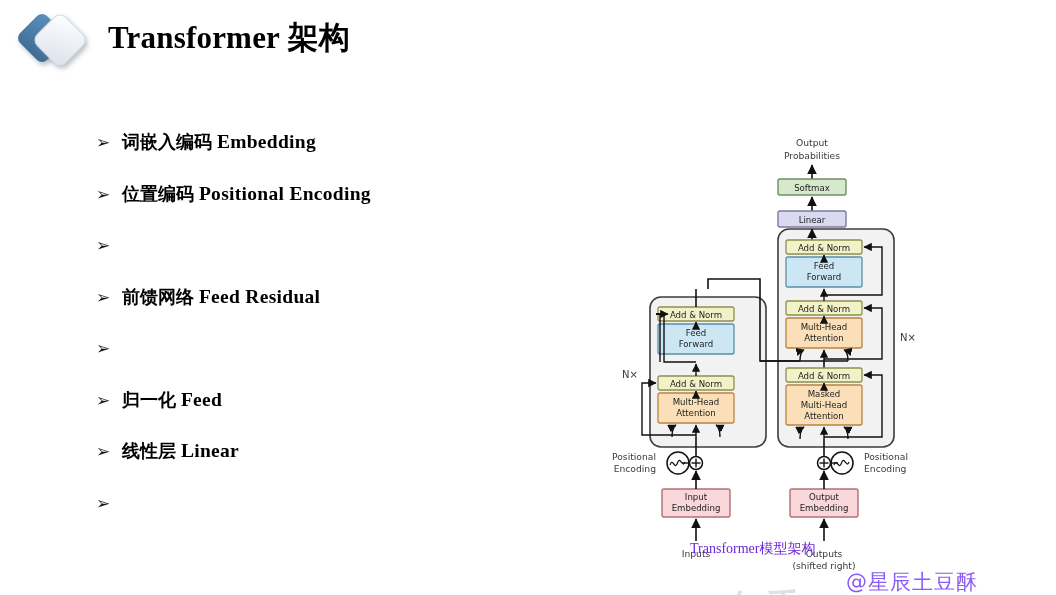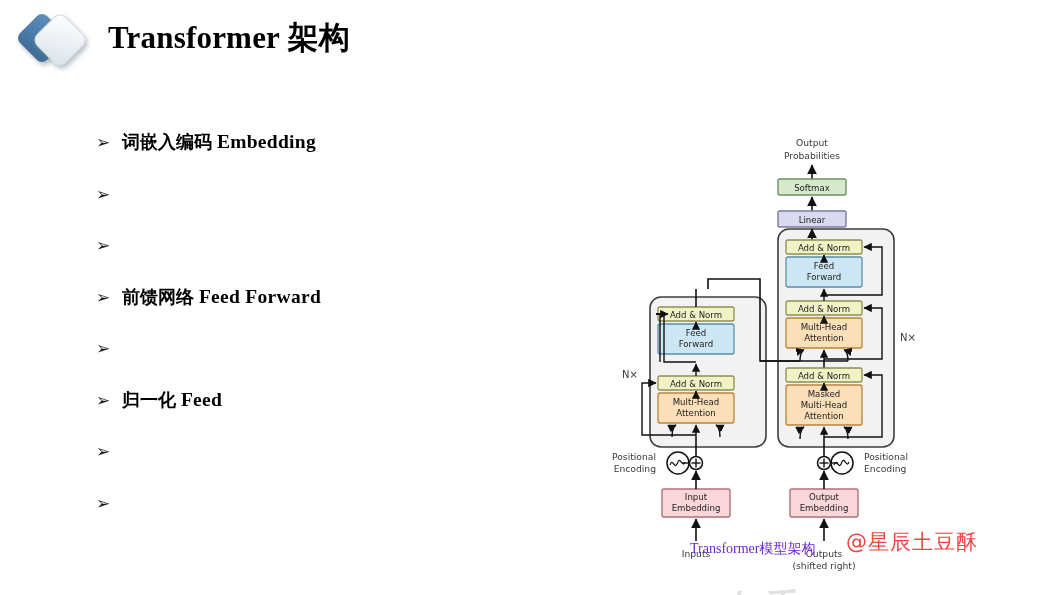--- a/index.html
+++ b/index.html
@@ -127,24 +127,24 @@
     font-family: "DejaVu Sans", sans-serif;
     font-weight: bold;
     color: rgba(120,120,120,0.22);
     letter-spacing: 1px;
     white-space: nowrap;
     pointer-events: none;
     margin-top: 28px;
   }
   #author-watermark {
     position: absolute;
-    left: 846px; top: 528px;
+    left: 846px; top: 568px;
     font-size: 21px;
     font-family: "DejaVu Sans", sans-serif;
-    color: #ef4444;
+    color: #8b5cf6;
     letter-spacing: 1px;
     white-space: nowrap;
   }
 </style>
 </head>
 <body>
 
 <div id="slide-header">
 
   <div id="brand-logo">
@@ -180,48 +180,56 @@
   <div class="bullet-row">
     <span class="bullet-marker">➢</span>
     <span class="bullet-text">
       <span class="cn">词嵌入编码</span>
       <span class="en">Embedding</span>
     </span>
   </div>
 
   <div class="bullet-row">
     <span class="bullet-marker">➢</span>
+    <span class="bullet-text">
+      <span class="cn">位置编码</span>
+      <span class="en">Positional Encoding</span>
+    </span>
   </div>
 
   <div class="bullet-row">
     <span class="bullet-marker">➢</span>
   </div>
 
   <div class="bullet-row">
     <span class="bullet-marker">➢</span>
     <span class="bullet-text">
       <span class="cn">前馈网络</span>
-      <span class="en">Feed Forward</span>
+      <span class="en">Feed Residual</span>
     </span>
   </div>
 
   <div class="bullet-row">
     <span class="bullet-marker">➢</span>
   </div>
 
   <div class="bullet-row">
     <span class="bullet-marker">➢</span>
     <span class="bullet-text">
       <span class="cn">归一化</span>
       <span class="en">Feed</span>
     </span>
   </div>
 
   <div class="bullet-row">
     <span class="bullet-marker">➢</span>
+    <span class="bullet-text">
+      <span class="cn">线性层</span>
+      <span class="en">Linear</span>
+    </span>
   </div>
 
   <div class="bullet-row">
     <span class="bullet-marker">➢</span>
   </div>
 
 </div>
 
 <div id="transformer-diagram">
   <svg width="340" height="450" viewBox="0 0 340 450">

